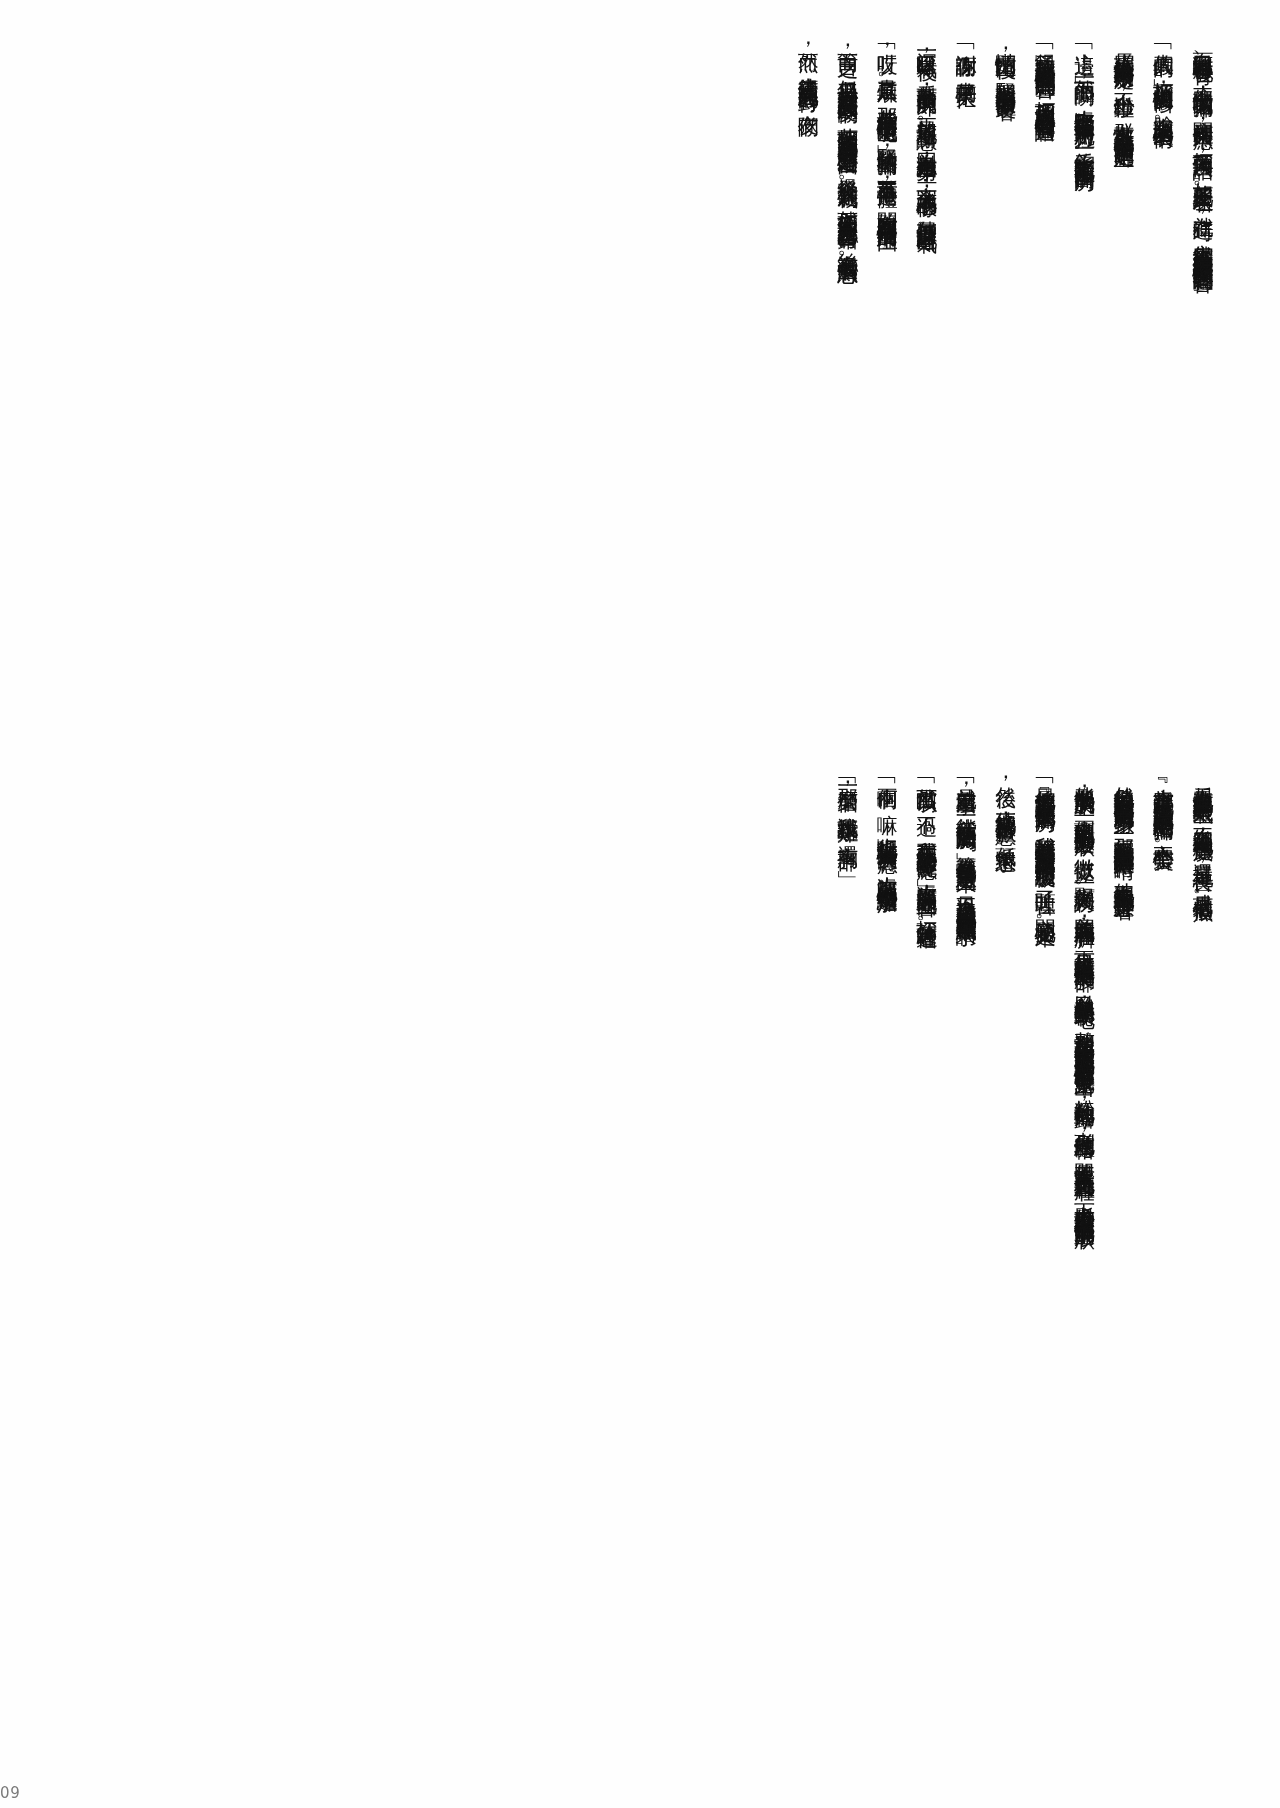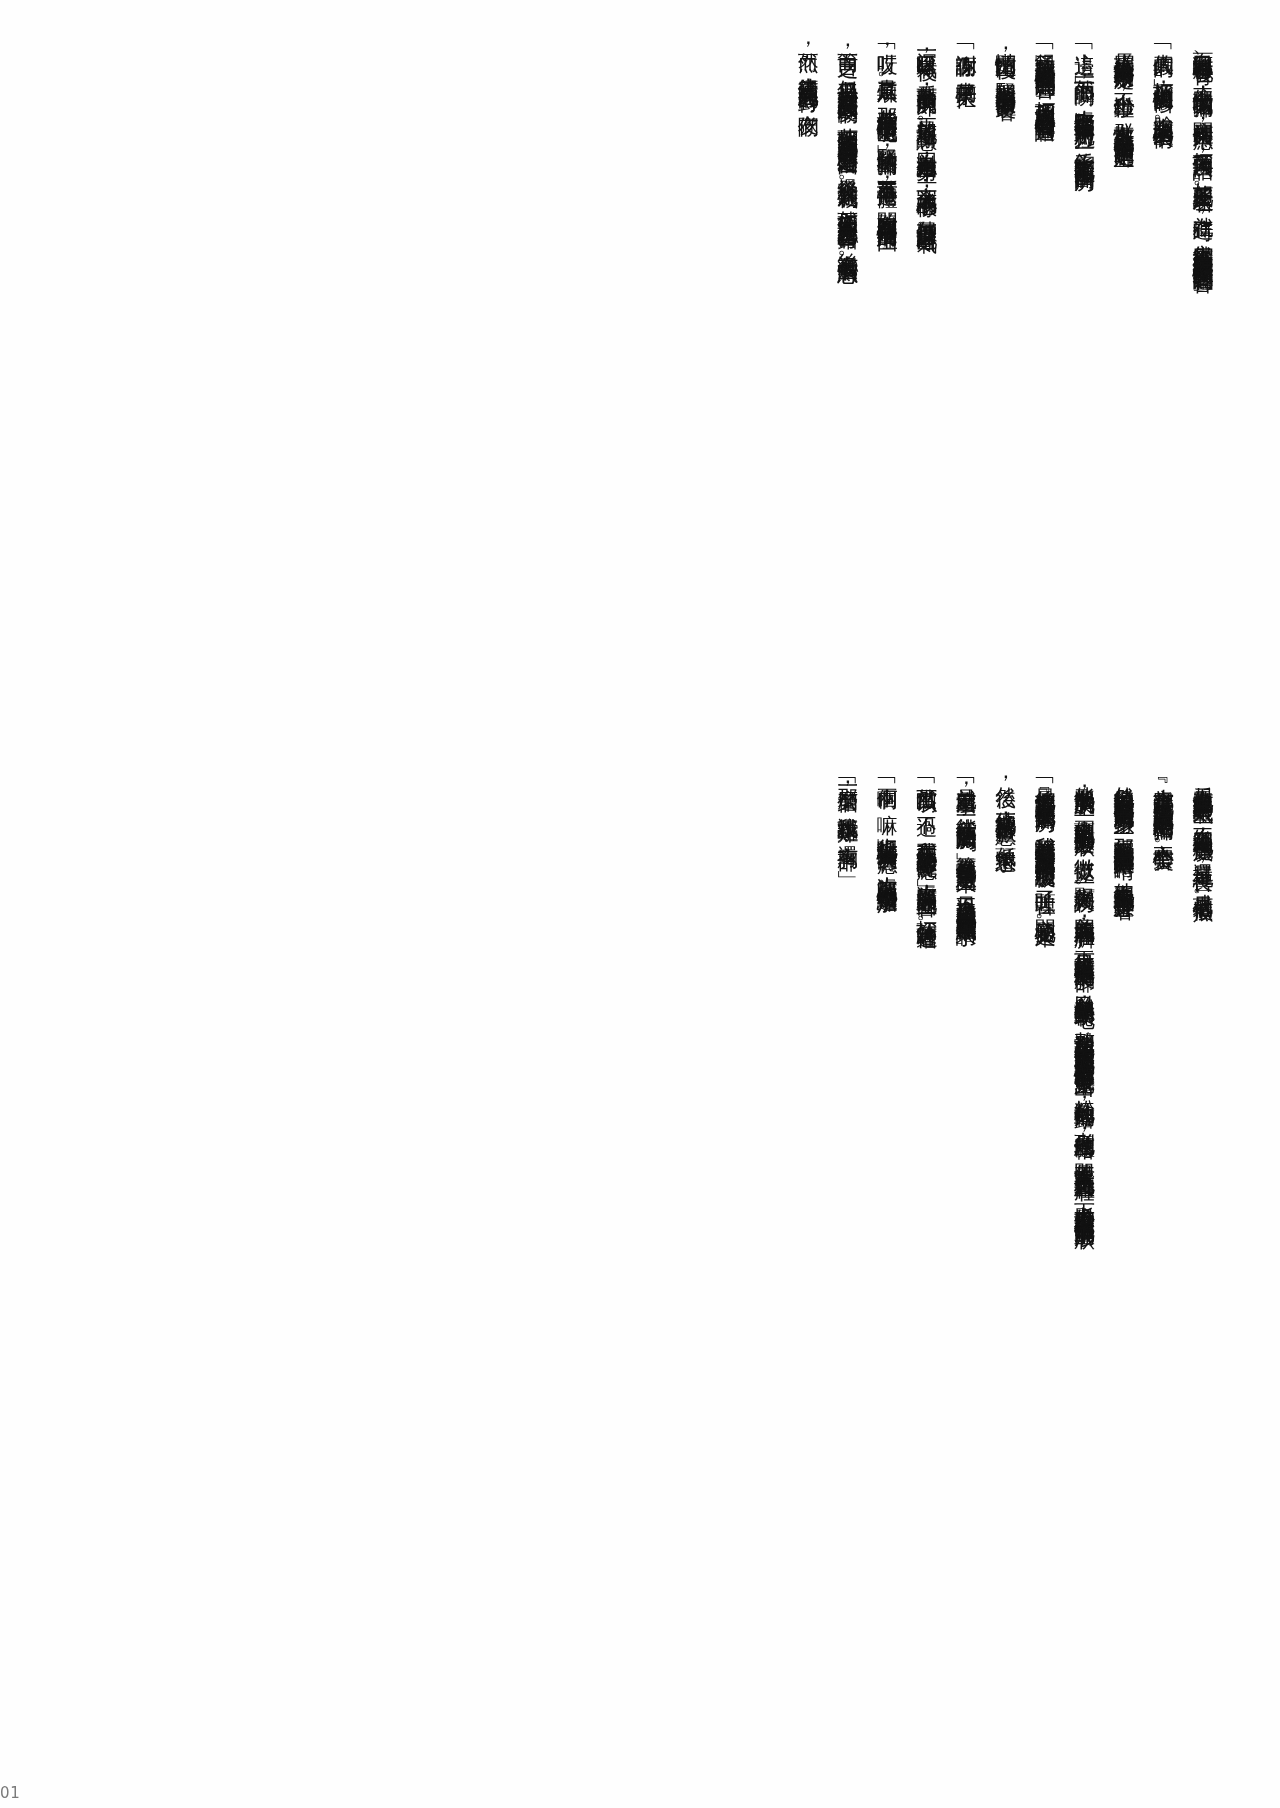--- a/index.html
+++ b/index.html
@@ -84,15 +84,15 @@
 『肯定全都是這樣吧』虎次郎一邊敷衍地應和著滔滔不絕的拓彌，內心不禁苦笑。
 然後他的目光牢牢地釘在眼前那個帥氣肌肉男孩身上，那曬得黝黑發亮的裸體肌膚令人目不轉睛，他毫不客氣地用眼神肆意打量著。
 他形狀優美的胸肌上，兩側乳頭呈現明顯的突起形狀，微微挺立，顯得頗為誘人。完美的六塊腹肌和肚臍，再往下是未經日曬而顯得光滑的下腹部，以及與年齡相稱的柔軟恥毛，整體造型宛如學校美術室中的雕塑毛下方生長的形狀姣好的男性器官幾乎完全露出，粉紅色的前端外露，考慮到他的體格，即使是正常狀態下也足夠長且粗壯，下方懸掛的囊袋則呈現出兩個飽滿沉重的形狀。
 「最後他們竟然說『就這樣全裸去其他人的房間』！我說好啊就這麼做」拓彌說完這番『辯解』的熱切演說後，吐了吐舌頭，開心地笑了起來。
 然後，他終於稍微露出一些歉意，低頭懇求道。
 「就是這麼回事，能借我一件酒店的房間服嗎？」簡直就像是鴨子背著蔥送上門來，只不過這次是目標帥哥肌肉少年全裸暴露弱點低頭請求！
 「當然可以啊！不過，我有兩個小小的請求希望你能答應！」虎次郎滿臉笑容地立即回答，拓彌笑著吐槽道。
 「兩個啊！嘛，也行吧」對於拓彌爽快的答應，虎次郎隱藏內心的喜悅繼續追加。
 「那麼第一個，讓我摸小雞雞！還有胸部！」</div>
 
-  <div id="page-number">01</div>
+  <div id="page-number">09</div>
 
 </div>
 
 </body></html>

